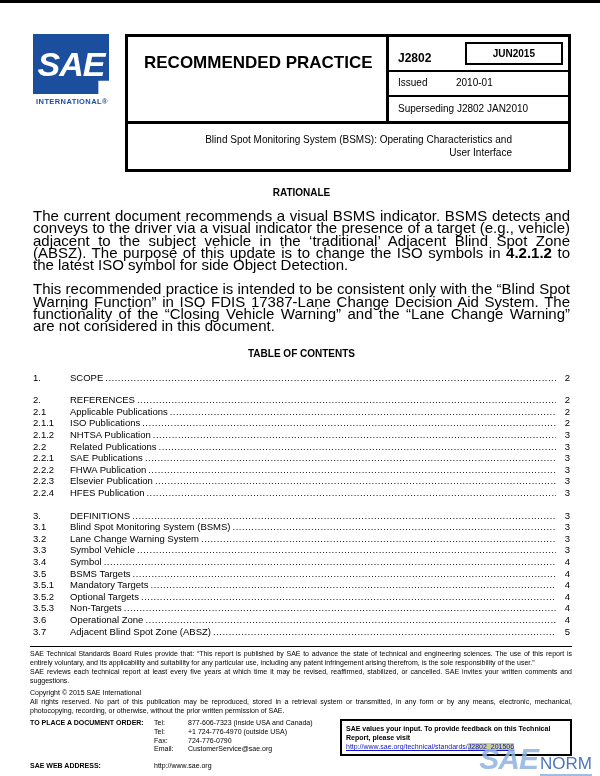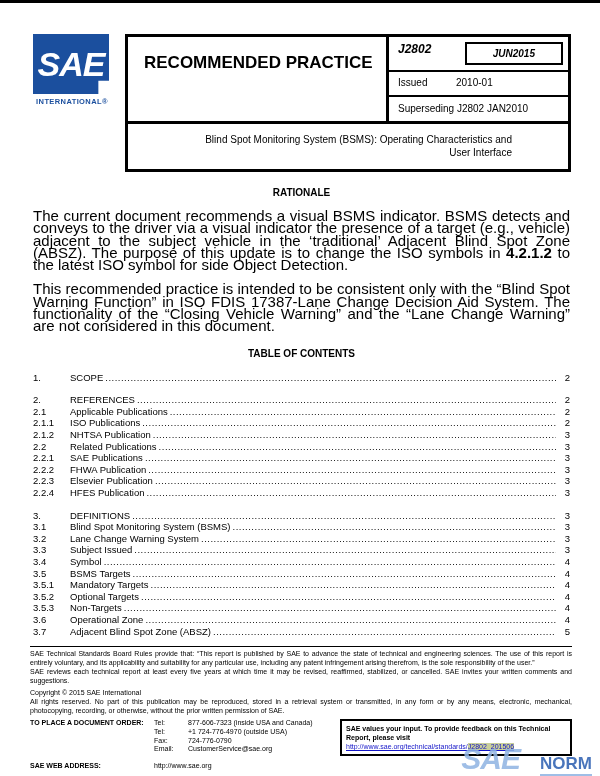--- a/index.html
+++ b/index.html
@@ -20,21 +20,21 @@
     display:flex; align-items:center; justify-content:center;
     clip-path:polygon(0 0,100% 0,100% 78%,86% 78%,86% 100%,0 100%);
   }
   .logo-mark span { color:#fff; font-size:34px; font-weight:bold; font-style:italic; letter-spacing:-1px; }
   .logo-sub { margin-top:3px; color:var(--sae_blue,#1b4f9e); font-size:7.5px; font-weight:bold; letter-spacing:.4px; }
 
   .header-table { flex:1; border:3px solid #000; }
   .ht-top { display:flex; border-bottom:3px solid #000; }
   .ht-title { width:258px; flex:0 0 258px; padding:15px 4px 8px 16px; font-size:17px; font-weight:bold; line-height:22px; }
   .ht-right { flex:1; border-left:3px solid #000; display:flex; flex-direction:column; }
-  .ht-row1 { display:flex; align-items:flex-start; padding:5px 5px 5px 9px;font-style:italic; }
+  .ht-row1 { display:flex; align-items:flex-end; padding:5px 5px 5px 9px; }
   .ht-docnum { flex:1; font-size:12px; font-weight:bold; }
   .ht-date { border:2px solid #000; font-size:10px; font-weight:bold; padding:4px 26px; }
   .ht-issued { border-top:2px solid #000; padding:4px 9px 5px; font-size:10px; line-height:14px; }
   .ht-issued-row { display:flex; }
   .ht-issued-row .lbl { width:58px; }
   .ht-superseding { border-top:2px solid #000; padding:6px 9px 7px; font-size:10px; }
   .ht-subject { padding:9px 56px 10px; text-align:right; font-size:10px; line-height:13px; }
 
   
   .doc-body { padding:0 30px 0 33px; }
@@ -64,21 +64,21 @@
   .contact-row { display:flex; line-height:8.6px; }
   .contact-row .lbl { width:34px; }
   .feedback-box { width:232px; flex:0 0 232px; border:2px solid #000; padding:3px 4px; font-weight:bold; line-height:9px; }
   .feedback-link { color:var(--link_blue,#1415c8); text-decoration:underline; font-weight:normal; }
   .feedback-hl { background:var(--highlight,#c9cf9a); }
   .web-row { display:flex; margin-top:6px; }
   .web-row .web-label { width:124px; flex:0 0 124px; font-weight:bold; }
 
   .watermark { position:absolute; right:8px; bottom:0px; display:flex; align-items:baseline; opacity:.85; }
   .wm-sae { font-size:30px; font-weight:bold; font-style:italic; color:var(--watermark_light,#8fb3e2); letter-spacing:-1px; }
-  .wm-norm { font-size:17px; font-weight:bold; color:var(--watermark_dark,#2a5db0); margin-left:20px; border-bottom:2px solid var(--watermark_light,#8fb3e2); }
+  .wm-norm { font-size:17px; font-weight:normal; color:var(--watermark_dark,#2a5db0); margin-left:2px; border-bottom:2px solid var(--watermark_light,#8fb3e2); }
 </style>
 </head>
 <body>
 
 <div class="page">
   <div class="scan-topbar"></div>
 
   <div class="header">
     <div class="logo-col">
       <div class="logo-mark">
@@ -205,21 +205,21 @@
 
         <div class="toc-row">
           <span class="toc-num">3.2</span>
           <span class="toc-title">Lane Change Warning System</span>
           <span class="toc-dots"></span>
           <span class="toc-page">3</span>
         </div>
 
         <div class="toc-row">
           <span class="toc-num">3.3</span>
-          <span class="toc-title">Subject Issued</span>
+          <span class="toc-title">Symbol Vehicle</span>
           <span class="toc-dots"></span>
           <span class="toc-page">3</span>
         </div>
 
         <div class="toc-row">
           <span class="toc-num">3.4</span>
           <span class="toc-title">Symbol</span>
           <span class="toc-dots"></span>
           <span class="toc-page">4</span>
         </div>

